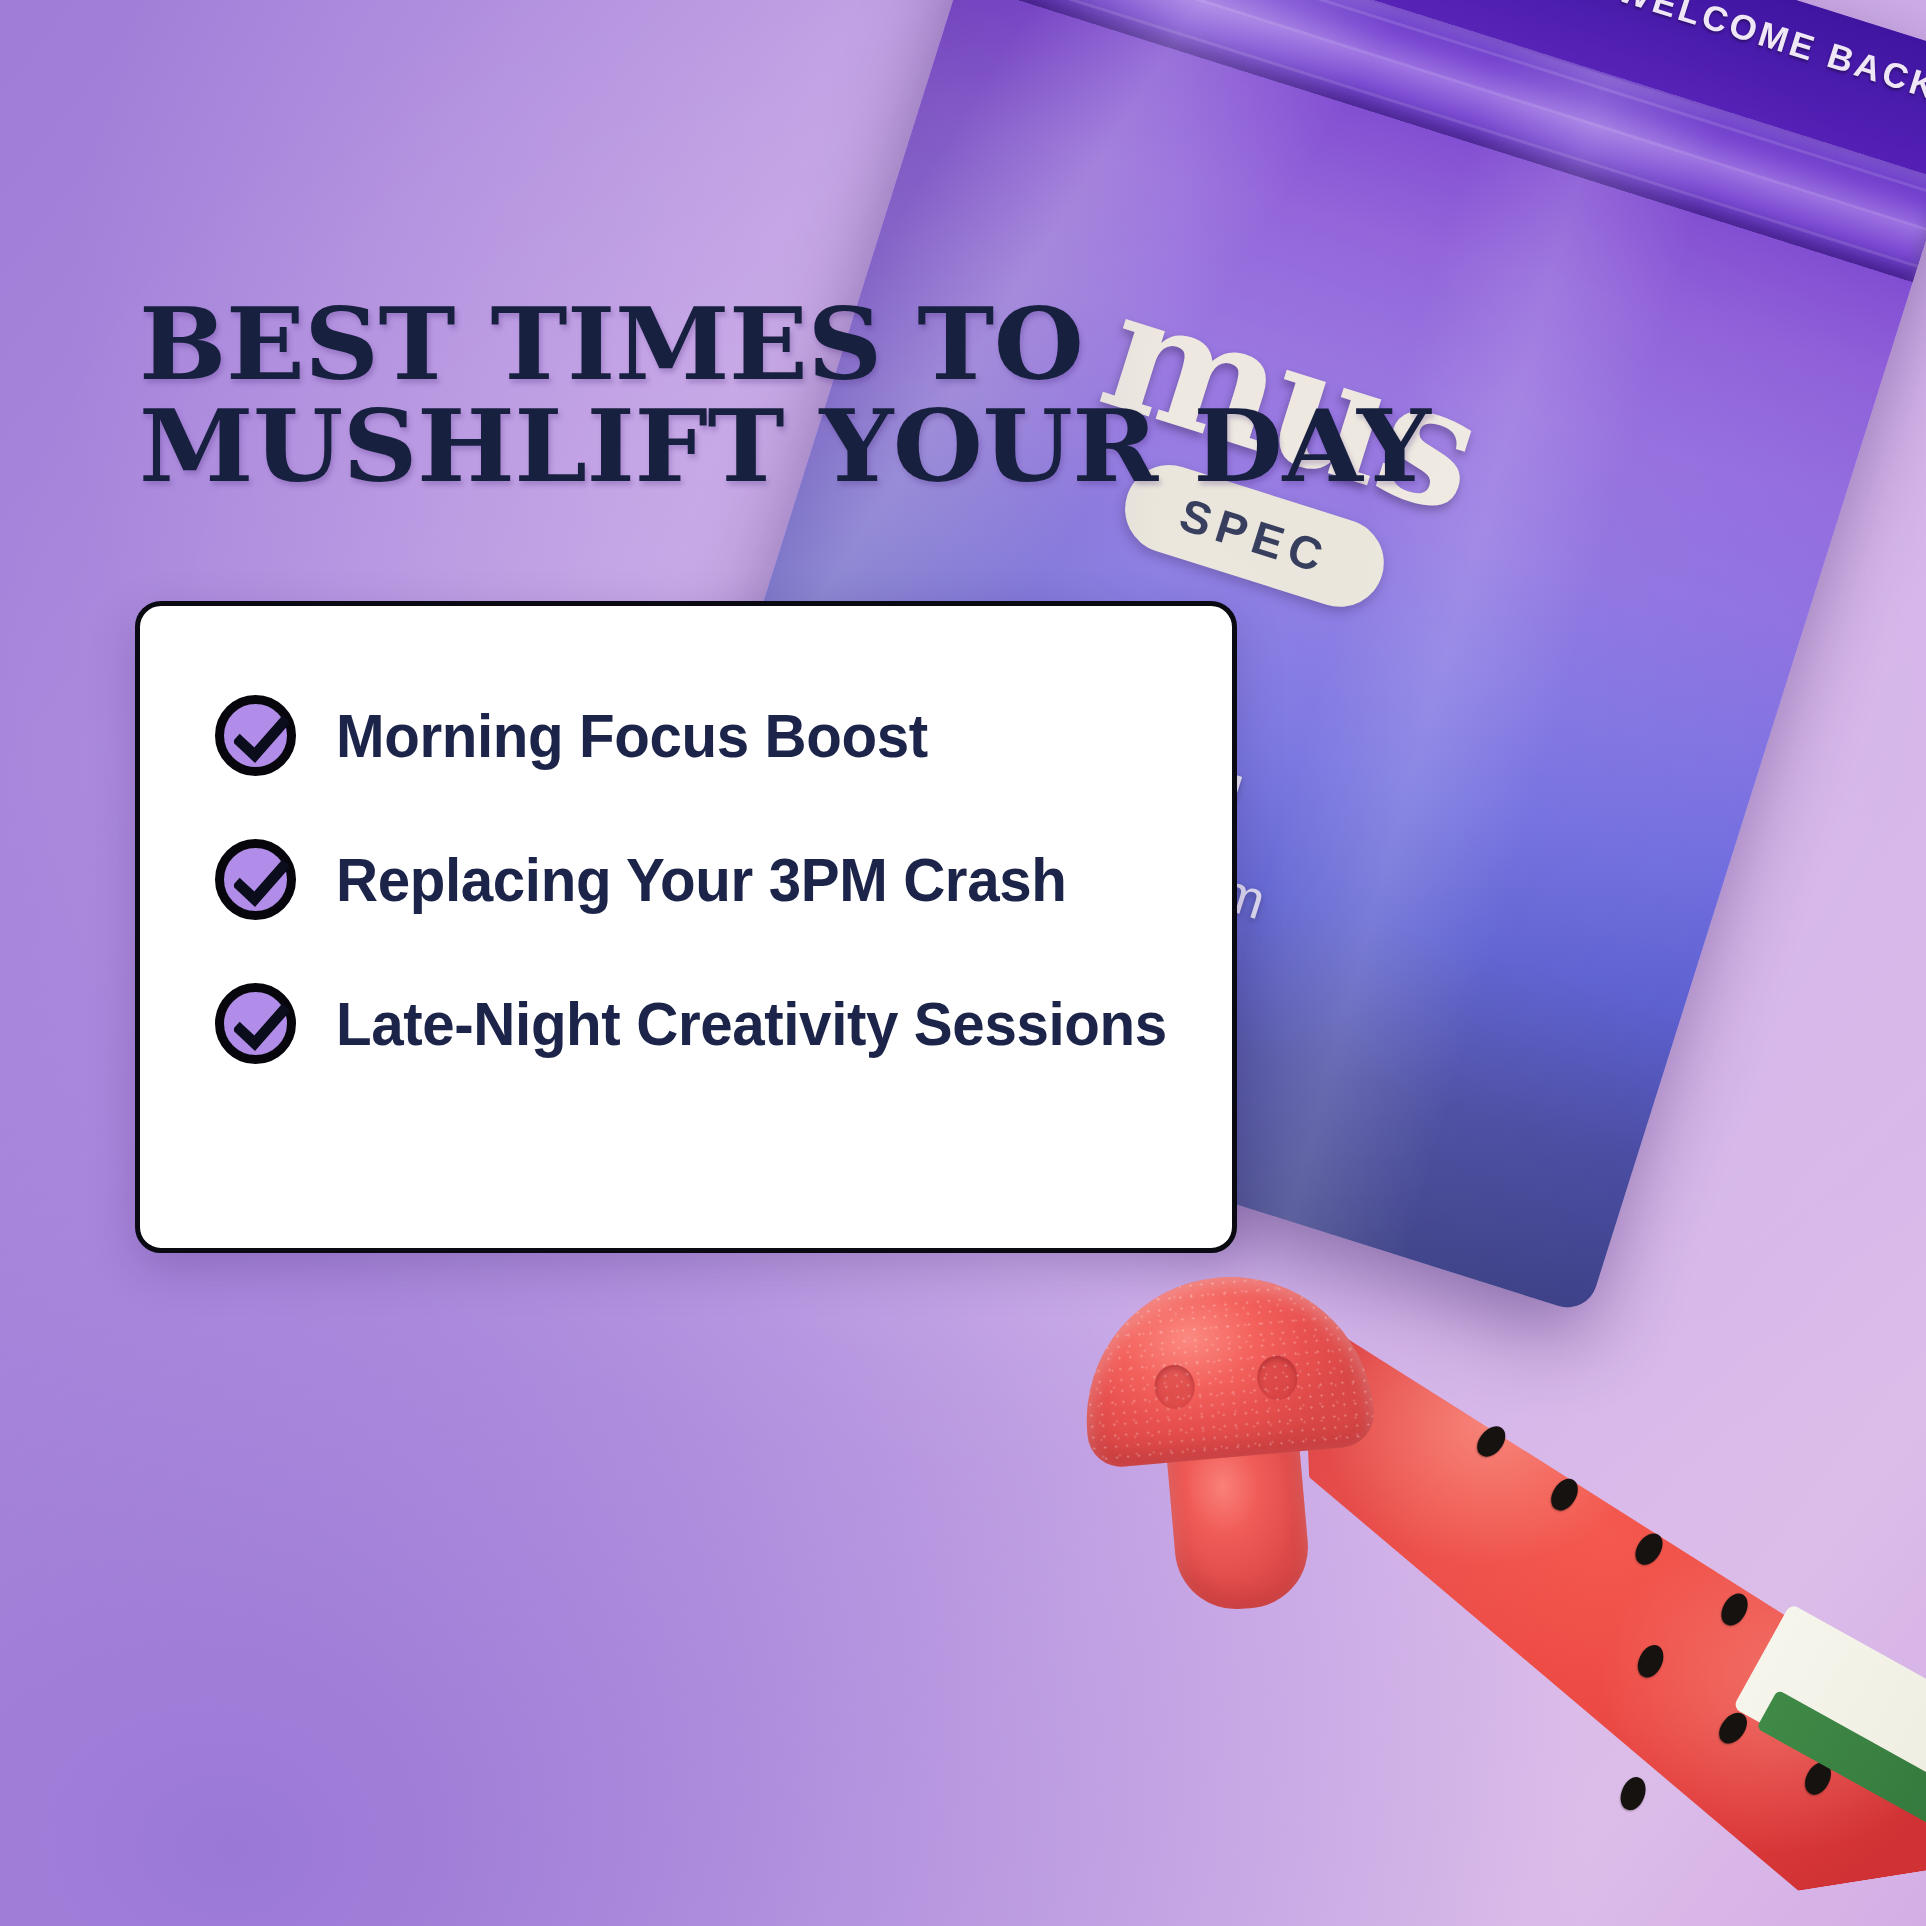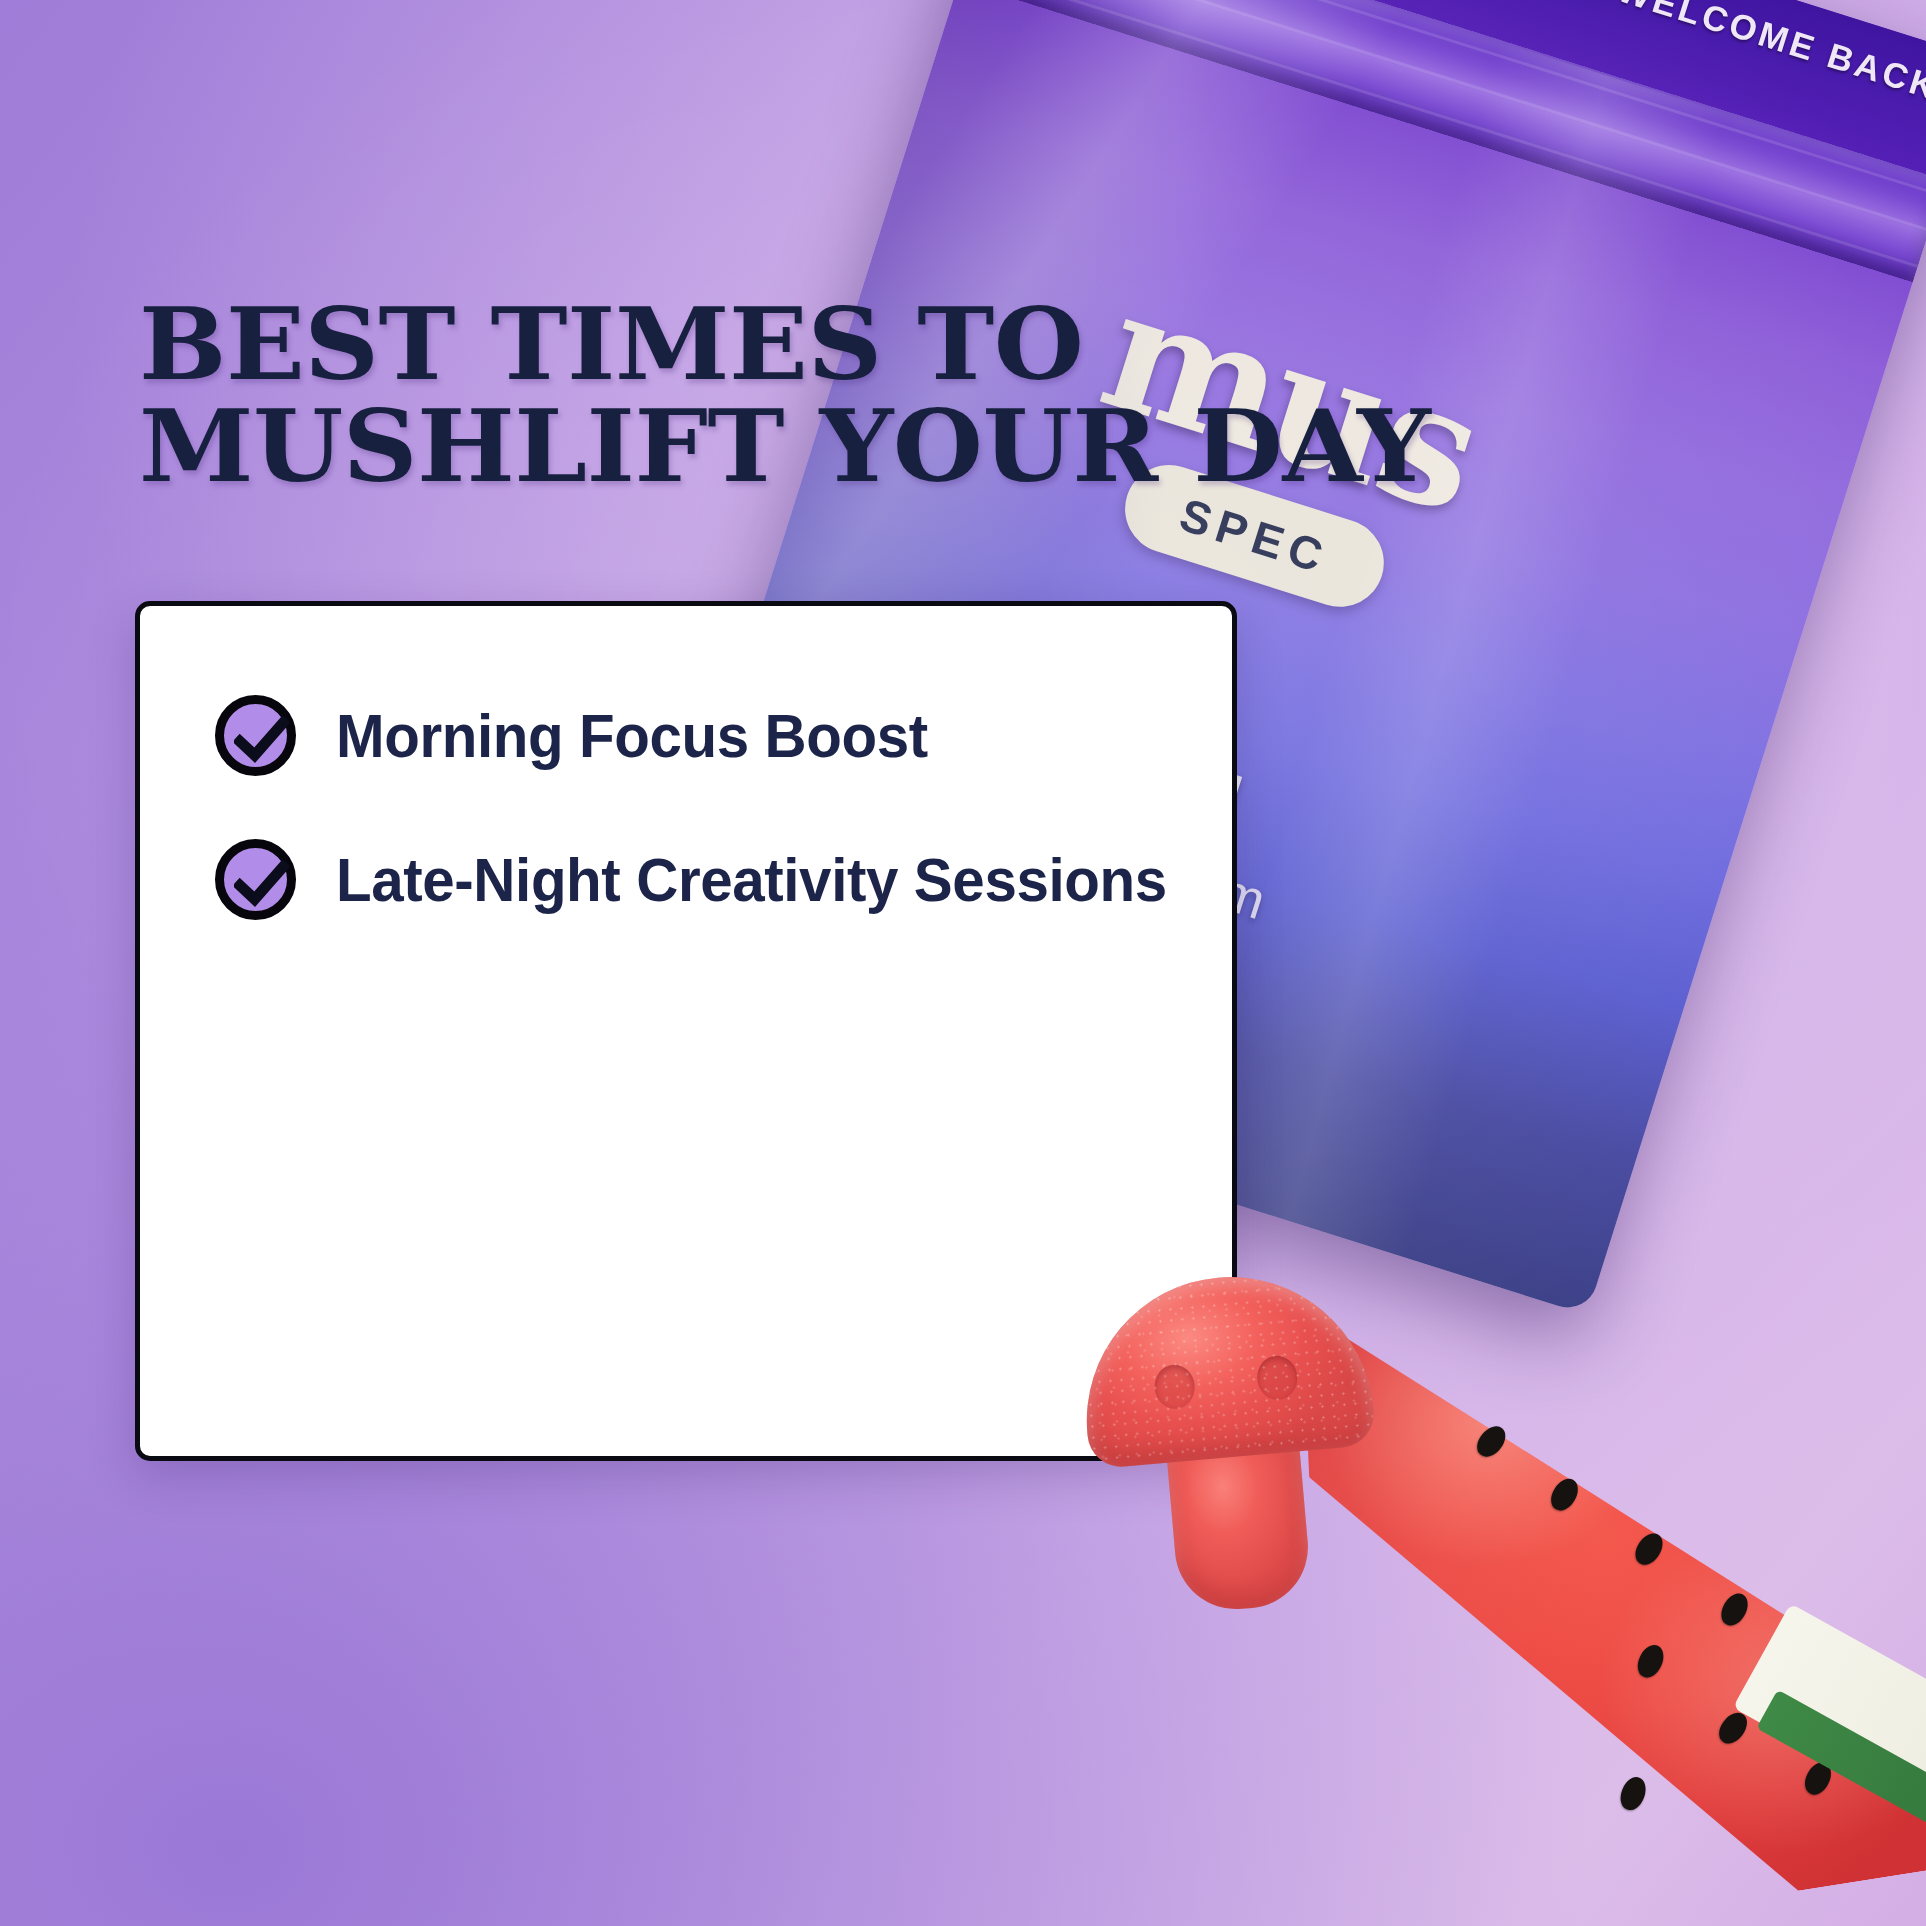--- a/index.html
+++ b/index.html
@@ -118,22 +118,22 @@
     font-family:"DejaVu Serif", serif;
     font-weight:700;font-size:100px;line-height:1.02;
     letter-spacing:-0.5px;color:#18203f;
     text-shadow:2px 4px 5px rgba(70,40,120,.26);
     transform:scaleX(1.035);transform-origin:left center;
   }
   .headline .ln{display:block;white-space:nowrap;}
 
   
   .card{
-    position:absolute;left:135px;top:601px;width:1102px;height:860px;
-    background:#ffffff;border:5px solid #0a0a12;border-radius:15px;
+    position:absolute;left:135px;top:601px;width:1102px;height:652px;
+    background:#ffffff;border:5px solid #0a0a12;border-radius:26px;
     box-shadow:0 16px 46px rgba(50,25,95,.22);
     padding:57px 0 0 0;box-sizing:border-box;
   }
   .list{display:flex;flex-direction:column;gap:0;}
   .row{display:flex;align-items:center;height:144px;padding-left:75px;}
   .check{
     flex:0 0 auto;width:81px;height:81px;border-radius:50%;
     background:#b18ce8;border:9px solid #06060c;box-sizing:border-box;
     position:relative;margin-right:40px;
   }
@@ -260,20 +260,28 @@
       <div class="row">
         <span class="check">
           <svg width="55" height="51" viewBox="0 0 56 52" aria-hidden="true">
             <path d="M6 27 L21 41 L50 8" fill="none" stroke="#0b0d1c" stroke-width="11" stroke-linecap="square" stroke-linejoin="miter"></path>
           </svg>
         </span>
         <span class="row-label">Morning Focus Boost</span>
       </div>
 
 
+      <div class="row">
+        <span class="check">
+          <svg width="55" height="51" viewBox="0 0 56 52" aria-hidden="true">
+            <path d="M6 27 L21 41 L50 8" fill="none" stroke="#0b0d1c" stroke-width="11" stroke-linecap="square" stroke-linejoin="miter"></path>
+          </svg>
+        </span>
+        <span class="row-label">Replacing Your 3PM Crash</span>
+      </div>
 
 
       <div class="row">
         <span class="check">
           <svg width="55" height="51" viewBox="0 0 56 52" aria-hidden="true">
             <path d="M6 27 L21 41 L50 8" fill="none" stroke="#0b0d1c" stroke-width="11" stroke-linecap="square" stroke-linejoin="miter"></path>
           </svg>
         </span>
         <span class="row-label">Late-Night Creativity Sessions</span>
       </div>

